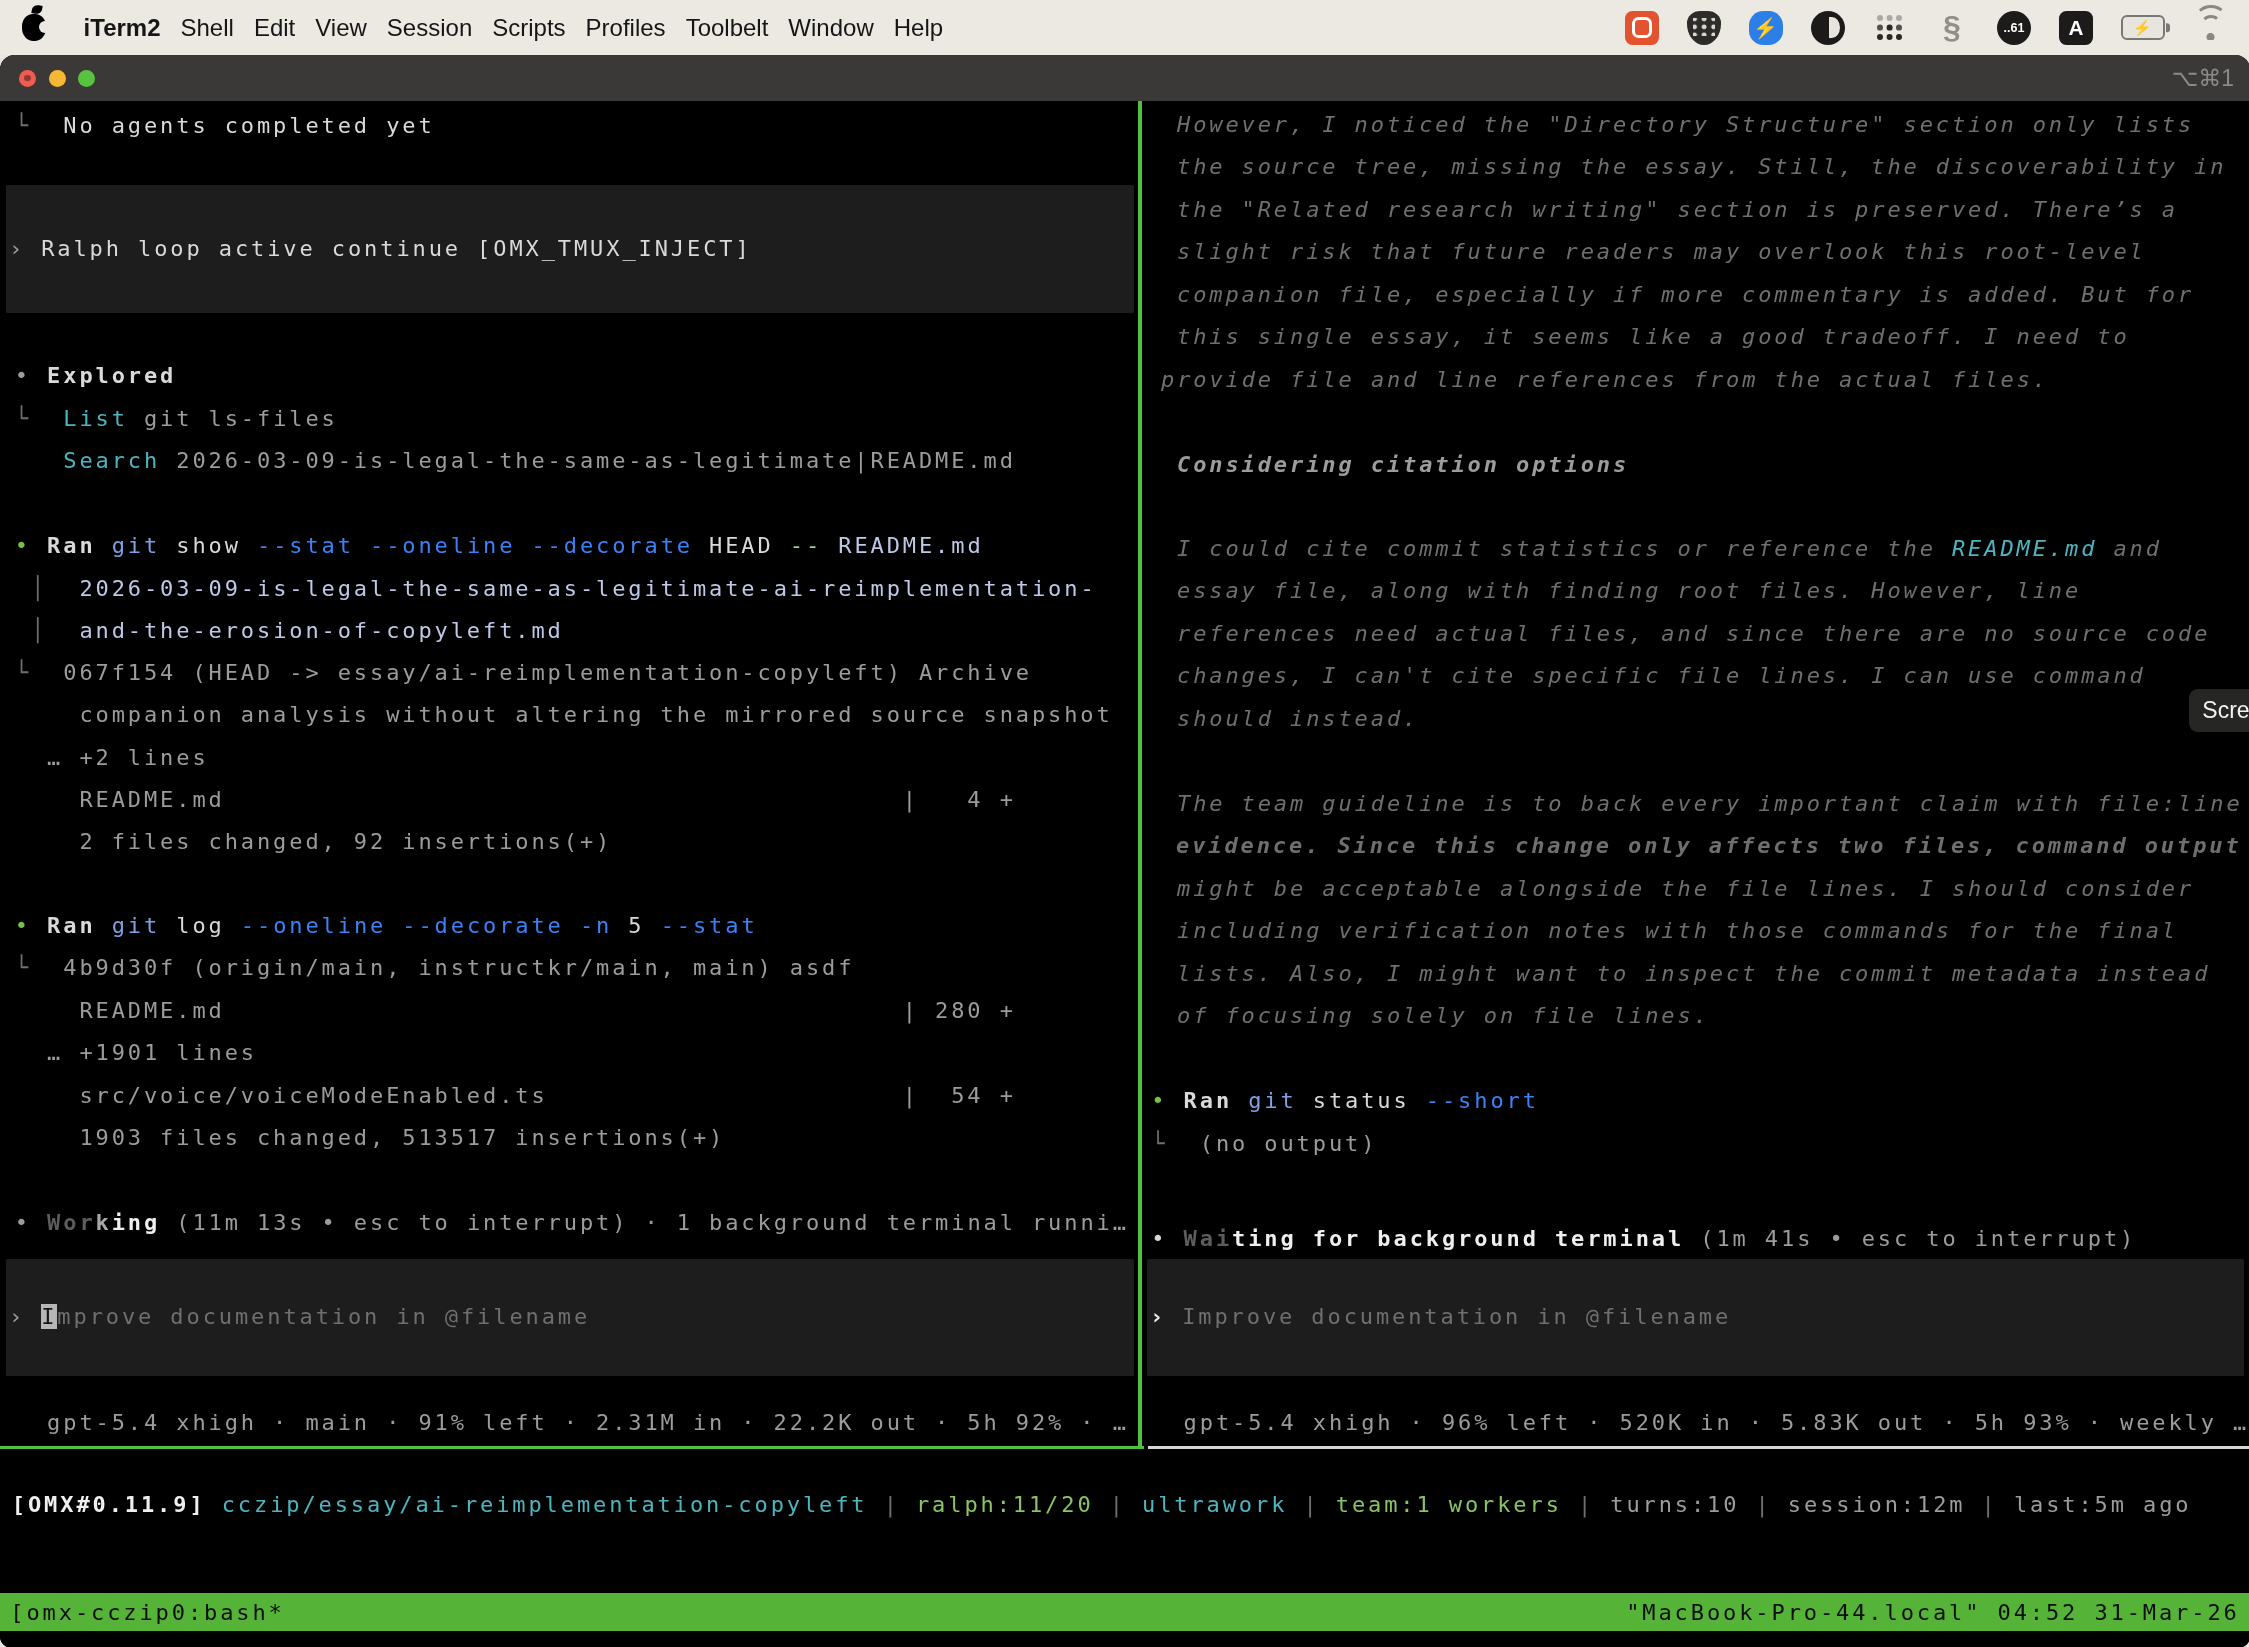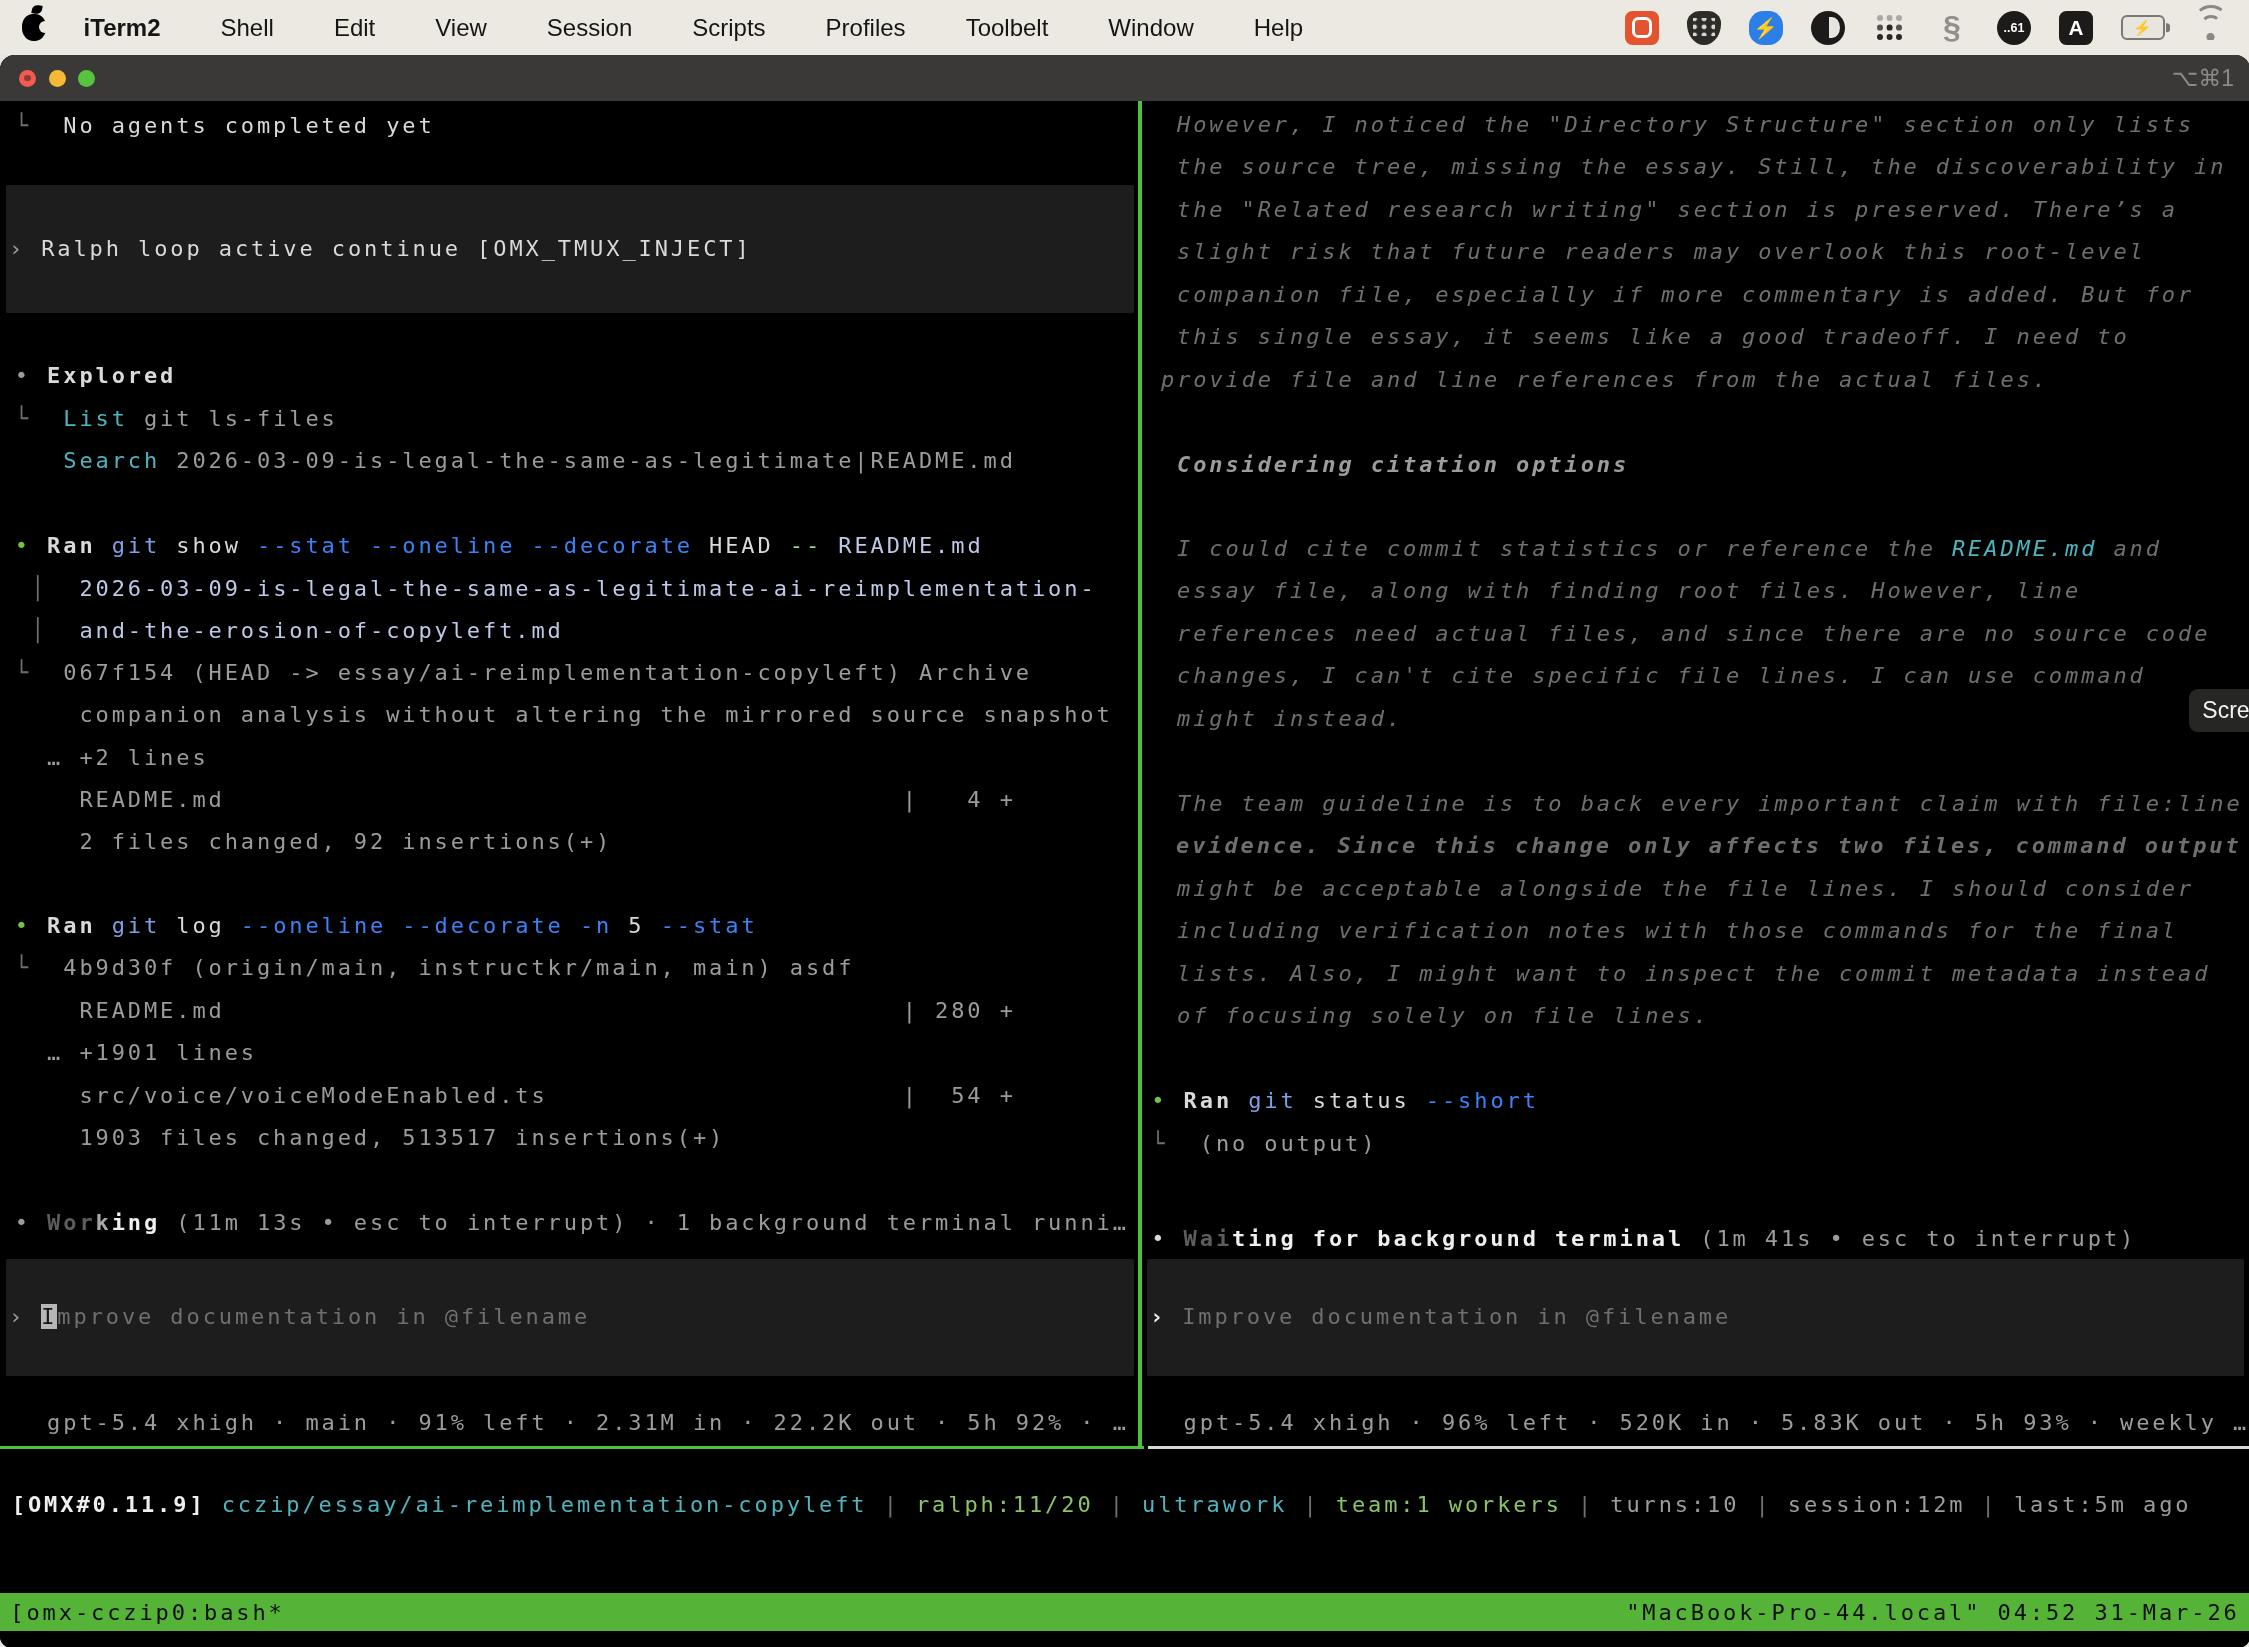--- a/index.html
+++ b/index.html
@@ -8,21 +8,21 @@
 
   
   .menubar{height:55px;display:flex;align-items:center;padding:0 22px;
            background:#ece9e2;color:#161616;font-size:24px;position:relative;z-index:5}
   .apple{width:23.6px;height:26.6px;position:relative;margin-right:38px;background:#000;
          border-radius:46% 46% 48% 48%;}
   .apple::before{content:"";position:absolute;top:-8.9px;left:10.3px;width:10.3px;height:8.9px;
          background:#000;border-radius:60% 0 60% 0;transform:rotate(10deg)}
   .apple::after{content:"";position:absolute;right:-5.2px;top:6.6px;width:11.8px;height:11.8px;
          border-radius:50%;background:#ece9e2}
-  .menus{display:flex;gap:60px;align-items:center}
+  .menus{display:flex;gap:20px;align-items:center}
   .menu-item{cursor:default}
   .mi-bold{font-weight:bold}
   .mb-status{margin-left:auto;display:flex;align-items:center;gap:28px}
   .mb-icon{width:34px;height:34px;position:relative;display:flex;align-items:center;
            justify-content:center;color:#fff;letter-spacing:0}
   [data-name="chat-bubble-icon"]{background:#e4532f;border-radius:7.4px}
   [data-name="chat-bubble-icon"]::after{content:"";position:absolute;inset:6.6px;
            border:3.7px solid #fff;border-radius:6.6px}
   [data-name="shield-grid-icon"]{background:#2e2c29;
            border-radius:14.8px 14.8px 19px 19px/13.3px 13.3px 23.6px 23.6px}
@@ -181,21 +181,21 @@
         <div class="tl it" data-name="terminal-line" style="top: 88px; left: 36px;"><span class="c-d" data-name="text-segment">the "Related research writing" section is preserved. There’s a</span></div>
         <div class="tl it" data-name="terminal-line" style="top: 130px; left: 36px;"><span class="c-d" data-name="text-segment">slight risk that future readers may overlook this root-level</span></div>
         <div class="tl it" data-name="terminal-line" style="top: 173px; left: 36px;"><span class="c-d" data-name="text-segment">companion file, especially if more commentary is added. But for</span></div>
         <div class="tl it" data-name="terminal-line" style="top: 215px; left: 36px;"><span class="c-d" data-name="text-segment">this single essay, it seems like a good tradeoff. I need to</span></div>
         <div class="tl it" data-name="terminal-line" style="top: 258px; left: 20px;"><span class="c-d" data-name="text-segment">provide file and line references from the actual files.</span></div>
         <div class="tl it" data-name="reasoning-heading" style="top: 343px; left: 36px;"><span class="c-g bold" data-name="text-segment">Considering citation options</span></div>
         <div class="tl it" data-name="reasoning-paragraph-2" style="top: 427px; left: 36px;"><span class="c-d" data-name="text-segment">I could cite commit statistics or reference the </span><span class="c-t" data-name="text-segment">README.md</span><span class="c-d" data-name="text-segment"> and</span></div>
         <div class="tl it" data-name="terminal-line" style="top: 469px; left: 36px;"><span class="c-d" data-name="text-segment">essay file, along with finding root files. However, line</span></div>
         <div class="tl it" data-name="terminal-line" style="top: 512px; left: 36px;"><span class="c-d" data-name="text-segment">references need actual files, and since there are no source code</span></div>
         <div class="tl it" data-name="terminal-line" style="top: 554px; left: 36px;"><span class="c-d" data-name="text-segment">changes, I can't cite specific file lines. I can use command</span></div>
-        <div class="tl it" data-name="terminal-line" style="top: 597px; left: 36px;"><span class="c-d" data-name="text-segment">might instead.</span></div>
+        <div class="tl it" data-name="terminal-line" style="top: 597px; left: 36px;"><span class="c-d" data-name="text-segment">should instead.</span></div>
         <div class="tl it" data-name="reasoning-paragraph-3" style="top: 682px; left: 36px;"><span class="c-d" data-name="text-segment">The team guideline is to back every important claim with file:line</span></div>
         <div class="tl it" data-name="terminal-line" style="top: 724px; left: 35px; font-weight: bold;"><span class="c-d" data-name="text-segment">evidence. Since this change only affects two files, command output</span></div>
         <div class="tl it" data-name="terminal-line" style="top: 767px; left: 36px;"><span class="c-d" data-name="text-segment">might be acceptable alongside the file lines. I should consider</span></div>
         <div class="tl it" data-name="terminal-line" style="top: 809px; left: 36px;"><span class="c-d" data-name="text-segment">including verification notes with those commands for the final</span></div>
         <div class="tl it" data-name="terminal-line" style="top: 852px; left: 36px;"><span class="c-d" data-name="text-segment">lists. Also, I might want to inspect the commit metadata instead</span></div>
         <div class="tl it" data-name="terminal-line" style="top: 894px; left: 36px;"><span class="c-d" data-name="text-segment">of focusing solely on file lines.</span></div>
         <div class="tl" data-name="ran-git-status-line" style="top: 979px; left: 10.3px;"><span class="c-gr" data-name="text-segment">• </span><span class="c-w bold" data-name="text-segment">Ran</span><span class="c-w" data-name="text-segment"> </span><span class="c-bl" data-name="text-segment">git</span><span class="c-w" data-name="text-segment"> status </span><span class="c-sa" data-name="text-segment">--short</span></div>
         <div class="tl" data-name="terminal-line" style="top: 1022px; left: 10.3px;"><span class="c-d" data-name="text-segment">└  </span><span class="c-g" data-name="text-segment">(no output)</span></div>
         <div class="tl" data-name="waiting-status-line" style="top: 1101px; left: 10.3px; margin-top: 16px;"><span class="c-w" data-name="text-segment">• </span><span class="c-s1 bold" data-name="text-segment">Wai</span><span class="c-wb bold" data-name="text-segment">ting for background terminal</span><span class="c-g" data-name="text-segment"> (1m 41s • esc to interrupt)</span></div>
         <div class="tl" data-name="command-input-line" style="top: 1195px; left: 8.9px;"><span class="c-wb bold" data-name="text-segment">› </span><span class="c-d" data-name="text-segment">Improve documentation in @filename</span></div>

